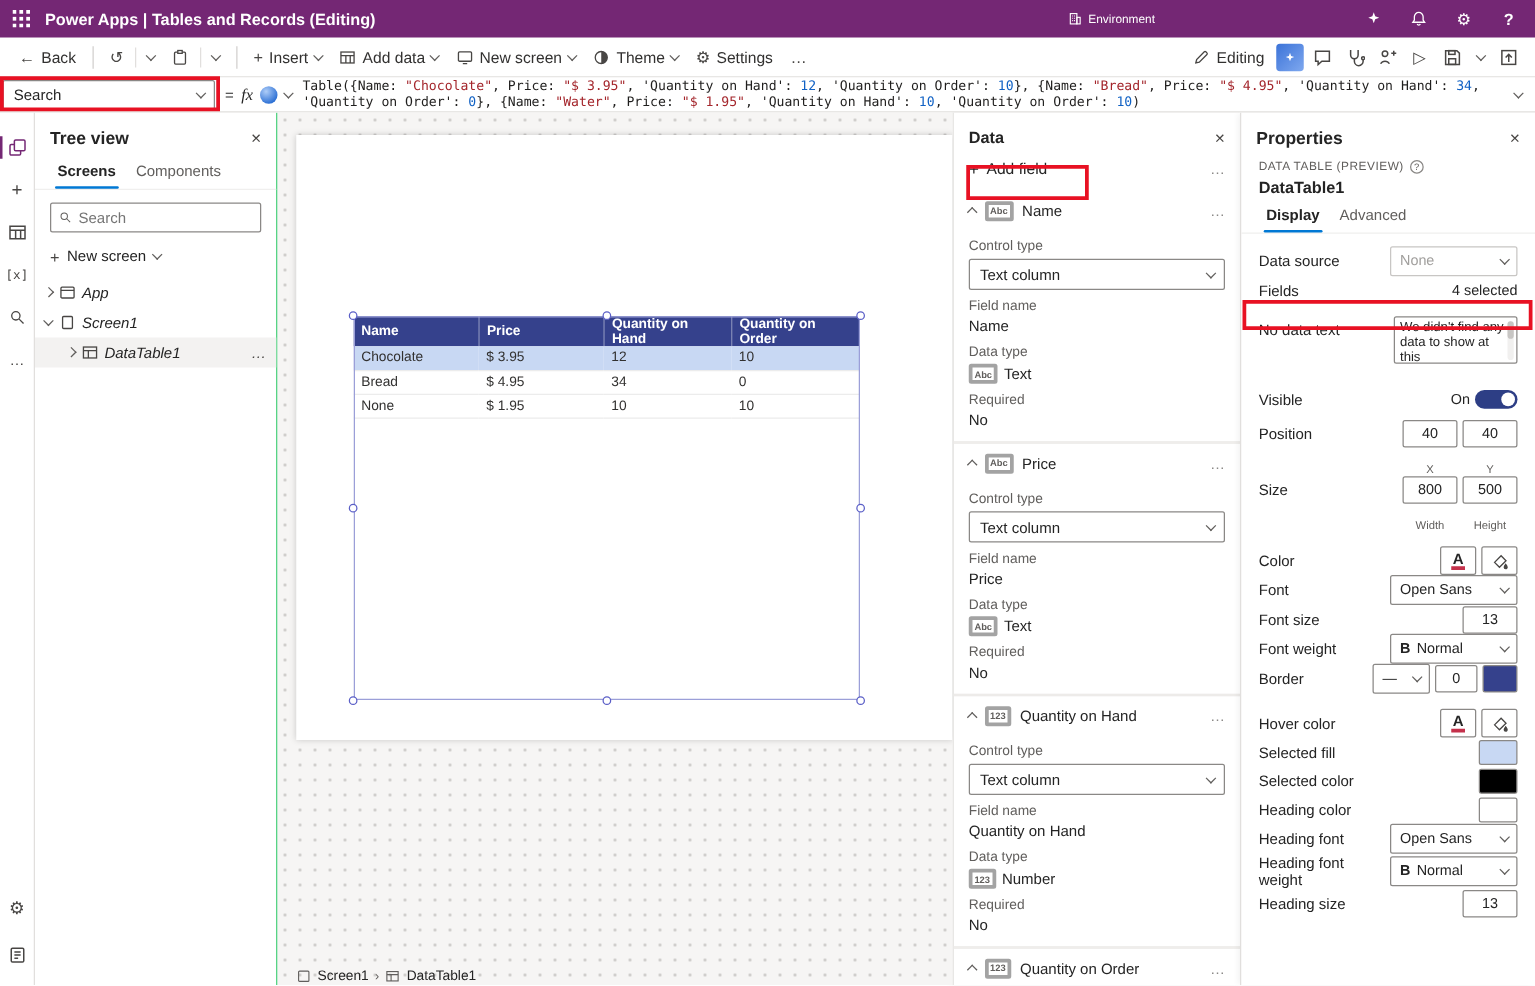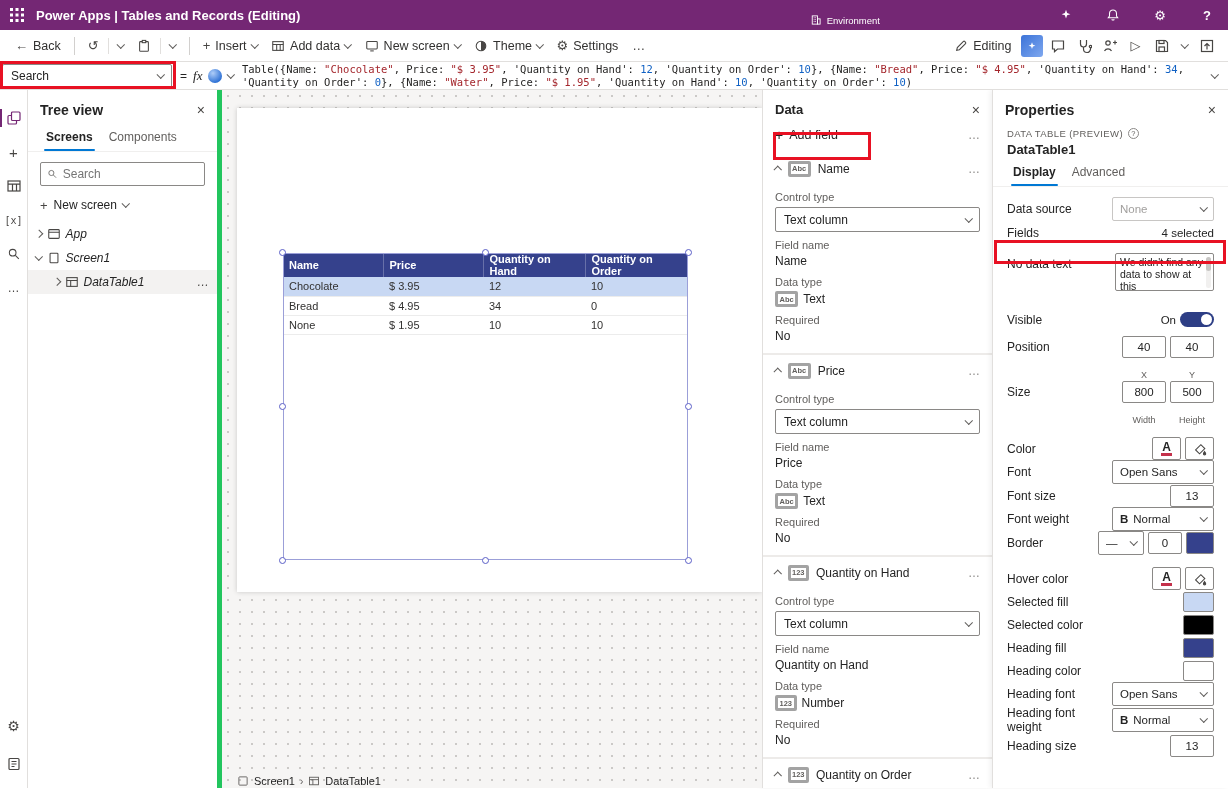--- a/index.html
+++ b/index.html
@@ -3,21 +3,21 @@
 <meta charset="utf-8">
 <style>
   * { box-sizing: border-box; margin: 0; padding: 0; }
   body { font-family: "Liberation Sans", sans-serif; background: #fff; }
   .app { position: relative; width: 1228px; height: 789px; overflow: hidden; background: #fff; font-size: 12px; color: #242424; }
 
   
   .titlebar { height: 30px; background: #742774; display: flex; align-items: center; color: #fff; }
   .waffle { width: 34px; height: 30px; display: flex; align-items: center; justify-content: center; cursor: pointer; }
   .tb-title { font-size: 13px; font-weight: bold; margin-left: 2px; white-space: nowrap; }
-  .tb-right { margin-left: auto; display: flex; align-items: flex-end; gap: 25px; padding-right: 10px; }
+  .tb-right { margin-left: auto; display: flex; align-items: center; gap: 14px; padding-right: 10px; }
   .env { display: flex; align-items: center; gap: 5px; font-size: 9.5px; margin-right: 150px; }
   .tb-icon { width: 22px; height: 22px; display: flex; align-items: center; justify-content: center; cursor: pointer; font-size: 13px; }
 
   
   .toolbar { height: 32px; border-bottom: 1px solid #e1dfdd; display: flex; align-items: center; padding: 0 8px; color: #323130; }
   .tbtn { display: inline-flex; align-items: center; gap: 5px; height: 26px; padding: 0 7px; border-radius: 2px; font-size: 12.5px; cursor: pointer; white-space: nowrap; }
   .tbtn svg, .railbtn svg { flex: none; }
   .chv { display: inline-block; width: 5.5px; height: 5.5px; border-right: 1.3px solid #605e5c; border-bottom: 1.3px solid #605e5c; transform: rotate(45deg) translate(-1px,-1px); }
   .chv.r { transform: rotate(-45deg); }
   .chv.u { transform: rotate(-135deg) translate(-1px,-1px); }
@@ -42,21 +42,21 @@
   .main { display: flex; height: 698px; }
 
   
   .rail { width: 28px; border-right: 1px solid #e1dfdd; display: flex; flex-direction: column; align-items: center; padding-top: 14px; gap: 6px; background: #fff; }
   .railbtn { width: 26px; height: 28px; display: flex; align-items: center; justify-content: center; cursor: pointer; color: #484644; font-size: 12px; position: relative; }
   .railbtn.sel { color: #742774; }
   .railbtn.sel::before { content: ""; position: absolute; left: -1px; top: 5px; bottom: 5px; width: 2px; background: #742774; }
   .rail-bottom { margin-top: auto; display: flex; flex-direction: column; align-items: center; gap: 10px; padding-bottom: 10px; }
 
   
-  .treeview { width: 194px; border-right: 5px solid #22c55e; background: #fff; display: flex; flex-direction: column; }
+  .treeview { width: 194px; border-right: 1px solid #22c55e; background: #fff; display: flex; flex-direction: column; }
   .panel-h { display: flex; align-items: center; padding: 12px 12px 6px 12px; }
   .panel-title { font-size: 14px; font-weight: bold; }
   .close-x { margin-left: auto; font-size: 14px; color: #484644; cursor: pointer; line-height: 1; }
   .tv-tabs { display: flex; gap: 4px; padding: 0 12px; border-bottom: 1px solid #f0efee; }
   .tv-tab { padding: 6px 6px 7px 6px; font-size: 12px; color: #605e5c; cursor: pointer; position: relative; }
   .tv-tab.active { color: #242424; font-weight: bold; }
   .tv-tab.active::after { content: ""; position: absolute; left: 4px; right: 4px; bottom: 0; height: 2px; background: #0078d4; border-radius: 2px; }
   .tv-search { margin: 10px 12px 6px 12px; height: 24px; border: 1px solid #8a8886; border-radius: 2px; display: flex; align-items: center; padding: 0 6px; gap: 5px; }
   .tv-search input { border: 0; outline: 0; width: 100%; font-size: 12px; font-family: inherit; color: #242424; }
   .tv-newscreen { display: flex; align-items: center; gap: 6px; padding: 6px 12px; font-size: 12px; cursor: pointer; }
@@ -722,26 +722,20 @@
             <span class="swatchbtn" style="background: rgb(200, 216, 243);"></span>
           </span>
       </div>
       <div class="prow">
         <span class="plabel">Selected color</span>
         <span class="ctrl">
             <span class="swatchbtn" style="background: rgb(0, 0, 0);"></span>
           </span>
       </div>
       <div class="prow">
-        <span class="plabel">Heading fill</span>
-        <span class="ctrl">
-            <span class="swatchbtn" style="background: rgb(53, 65, 140);"></span>
-          </span>
-      </div>
-      <div class="prow">
         <span class="plabel">Heading color</span>
         <span class="ctrl">
             <span class="swatchbtn" style="background: rgb(255, 255, 255);"></span>
           </span>
       </div>
       <div class="prow">
         <span class="plabel">Heading font</span>
         <span class="ctrl">
             <span class="pdrop w102">
               <span>Open Sans</span>

